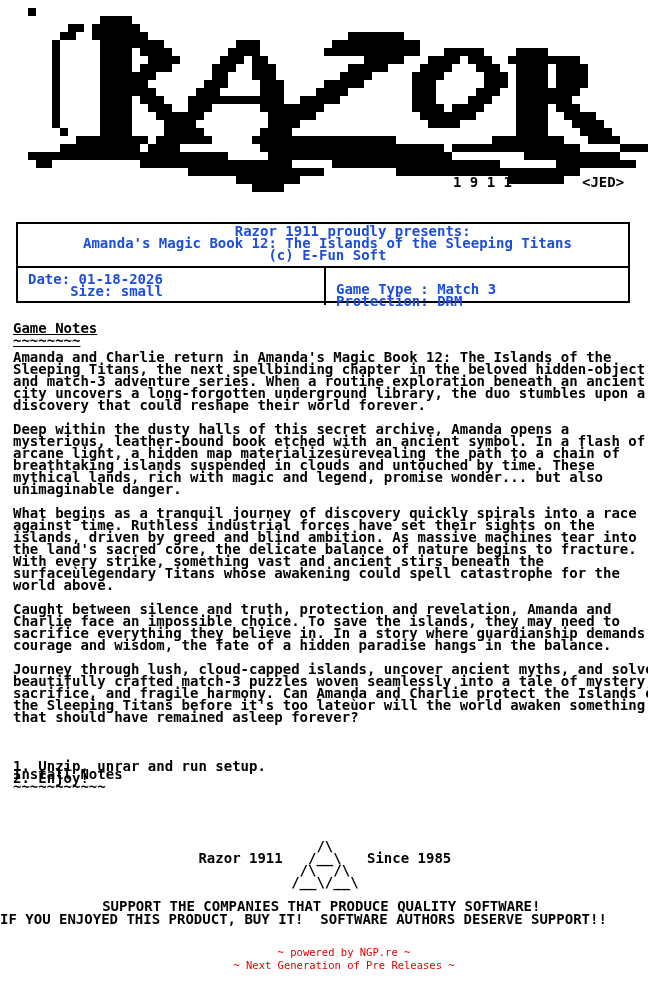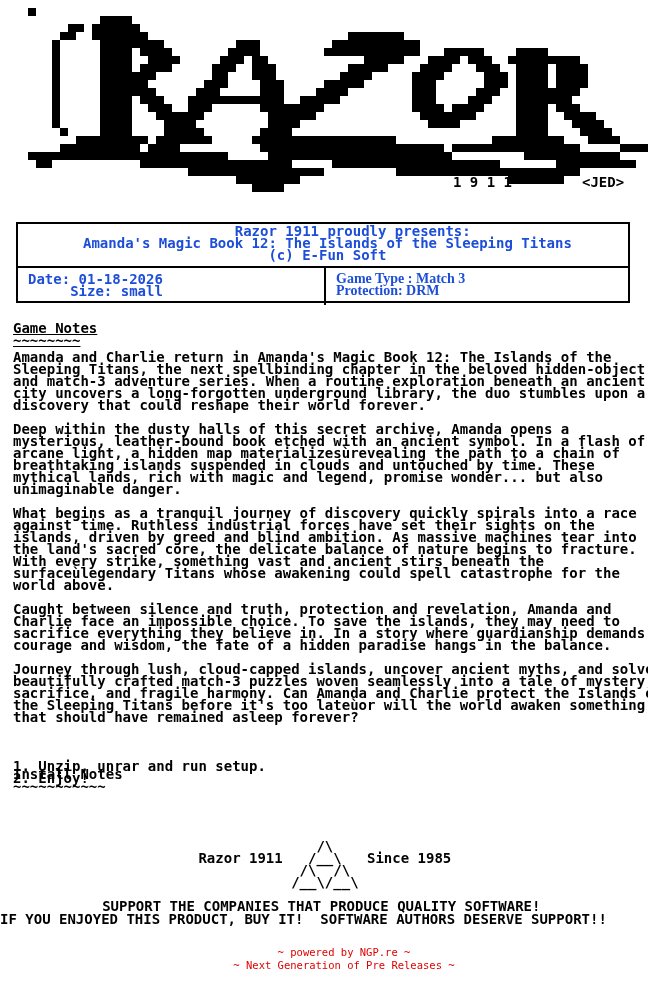--- a/index.html
+++ b/index.html
@@ -14,21 +14,21 @@
   #logo{left:28px;top:8px;}
   .lrow{height:8px;line-height:0;font-size:0;white-space:nowrap;}
   .lc{display:inline-block;width:8px;height:8px;}
   .lc.on{background:#000;}
   
   #box1{left:16px;top:222px;width:610px;height:42px;border:2px solid #000;}
   #box2{left:16px;top:268px;width:610px;height:33px;border:2px solid #000;border-top:none;}
   #box2div{left:324px;top:268px;width:2px;height:37px;background:#000;}
   #box1text{left:24px;top:225px;}
   #box2left{left:28px;top:273px;text-align:right;}
-  #box2right{left:336px;top:273px;font-family:Liberation Serif, serif;}
+  #box2right{left:336px;top:283px;}
   
   .lm{left:13px;}
   #gnhead{top:322px;text-decoration:underline;}
   #p1{top:351px;}
   #p2{top:423px;}
   #p3{top:507px;}
   #p4{top:603px;}
   #p5{top:663px;}
   #inhead{top:768px;}
   #initems{top:760px;}

